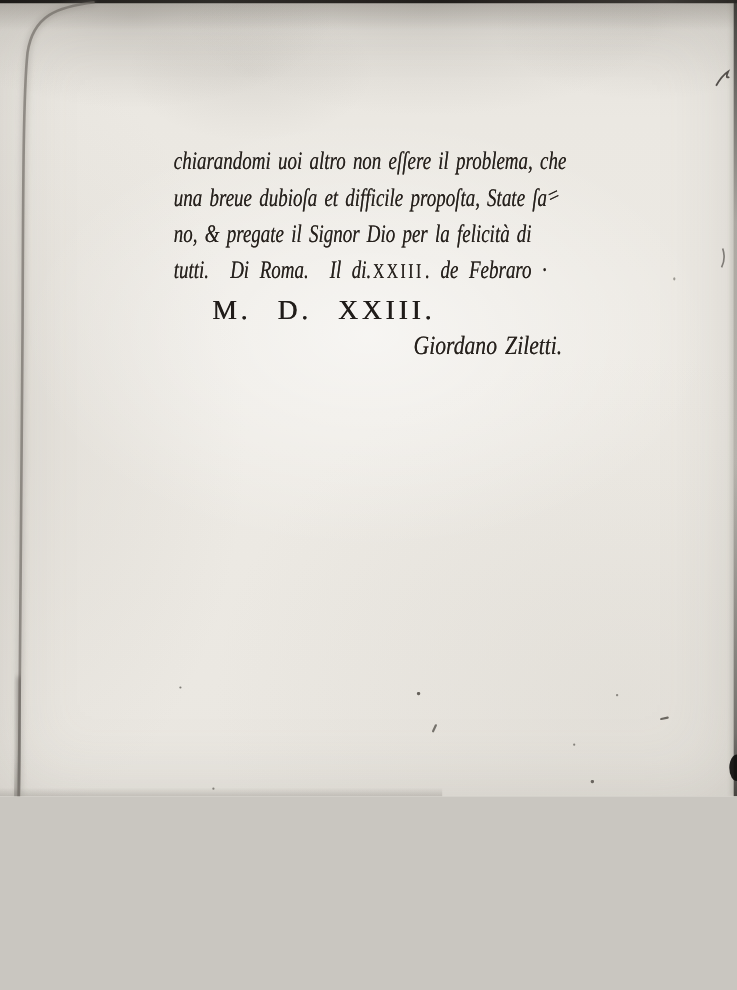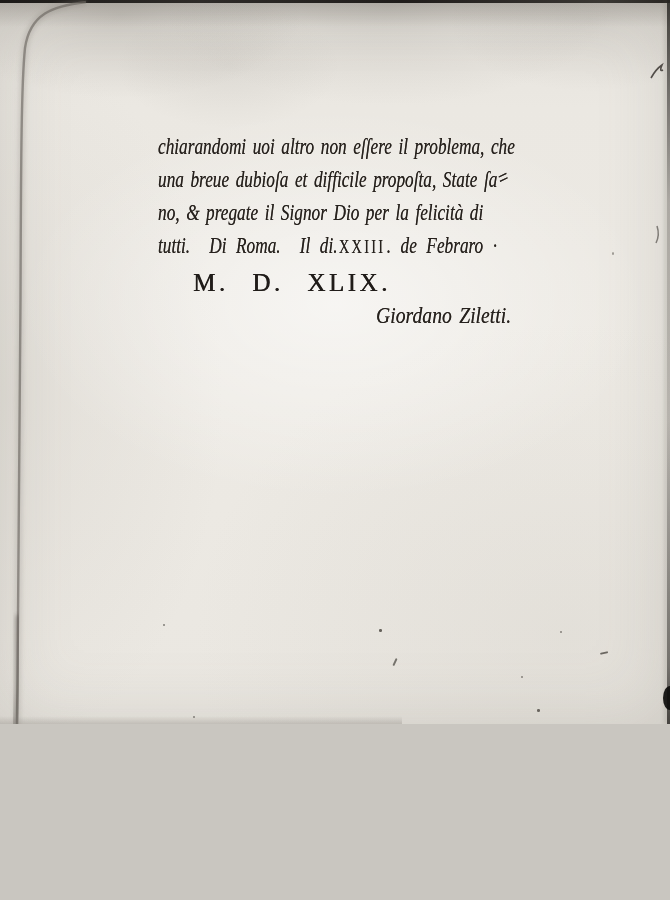--- a/index.html
+++ b/index.html
@@ -98,17 +98,17 @@
     <i class="speck" style="left:322px;top:888px;width:2px;height:2px;opacity:.55"></i>
     <i class="speck" style="left:444px;top:851px;width:5px;height:1.3px;opacity:.5;transform:rotate(-40deg);border-radius:2px"></i>
     <i class="speck" style="left:612px;top:252px;width:2px;height:3px;opacity:.45"></i>
   </div>
 
   <div class="textblock">
     <div class="line it">chiarandomi uoi altro non eſſere il problema, che</div>
     <div class="line it"><span>una breue dubioſa et difficile propoſta, State ſa</span><span class="hyph">=</span></div>
     <div class="line it">no, &amp; pregate il Signor Dio per la felicità di</div>
     <div class="line it l4"><span>tutti.&nbsp; Di&nbsp;Roma.&nbsp; Il di.</span><span class="roman">XXIII</span><span>. de Febraro ·</span></div>
-    <div class="line date">M. D. XLIX.</div>
+    <div class="line date">M. D. XXIII.</div>
     <div class="line it sig">Giordano Ziletti.</div>
   </div>
 
 </div>
 
 </body></html>

